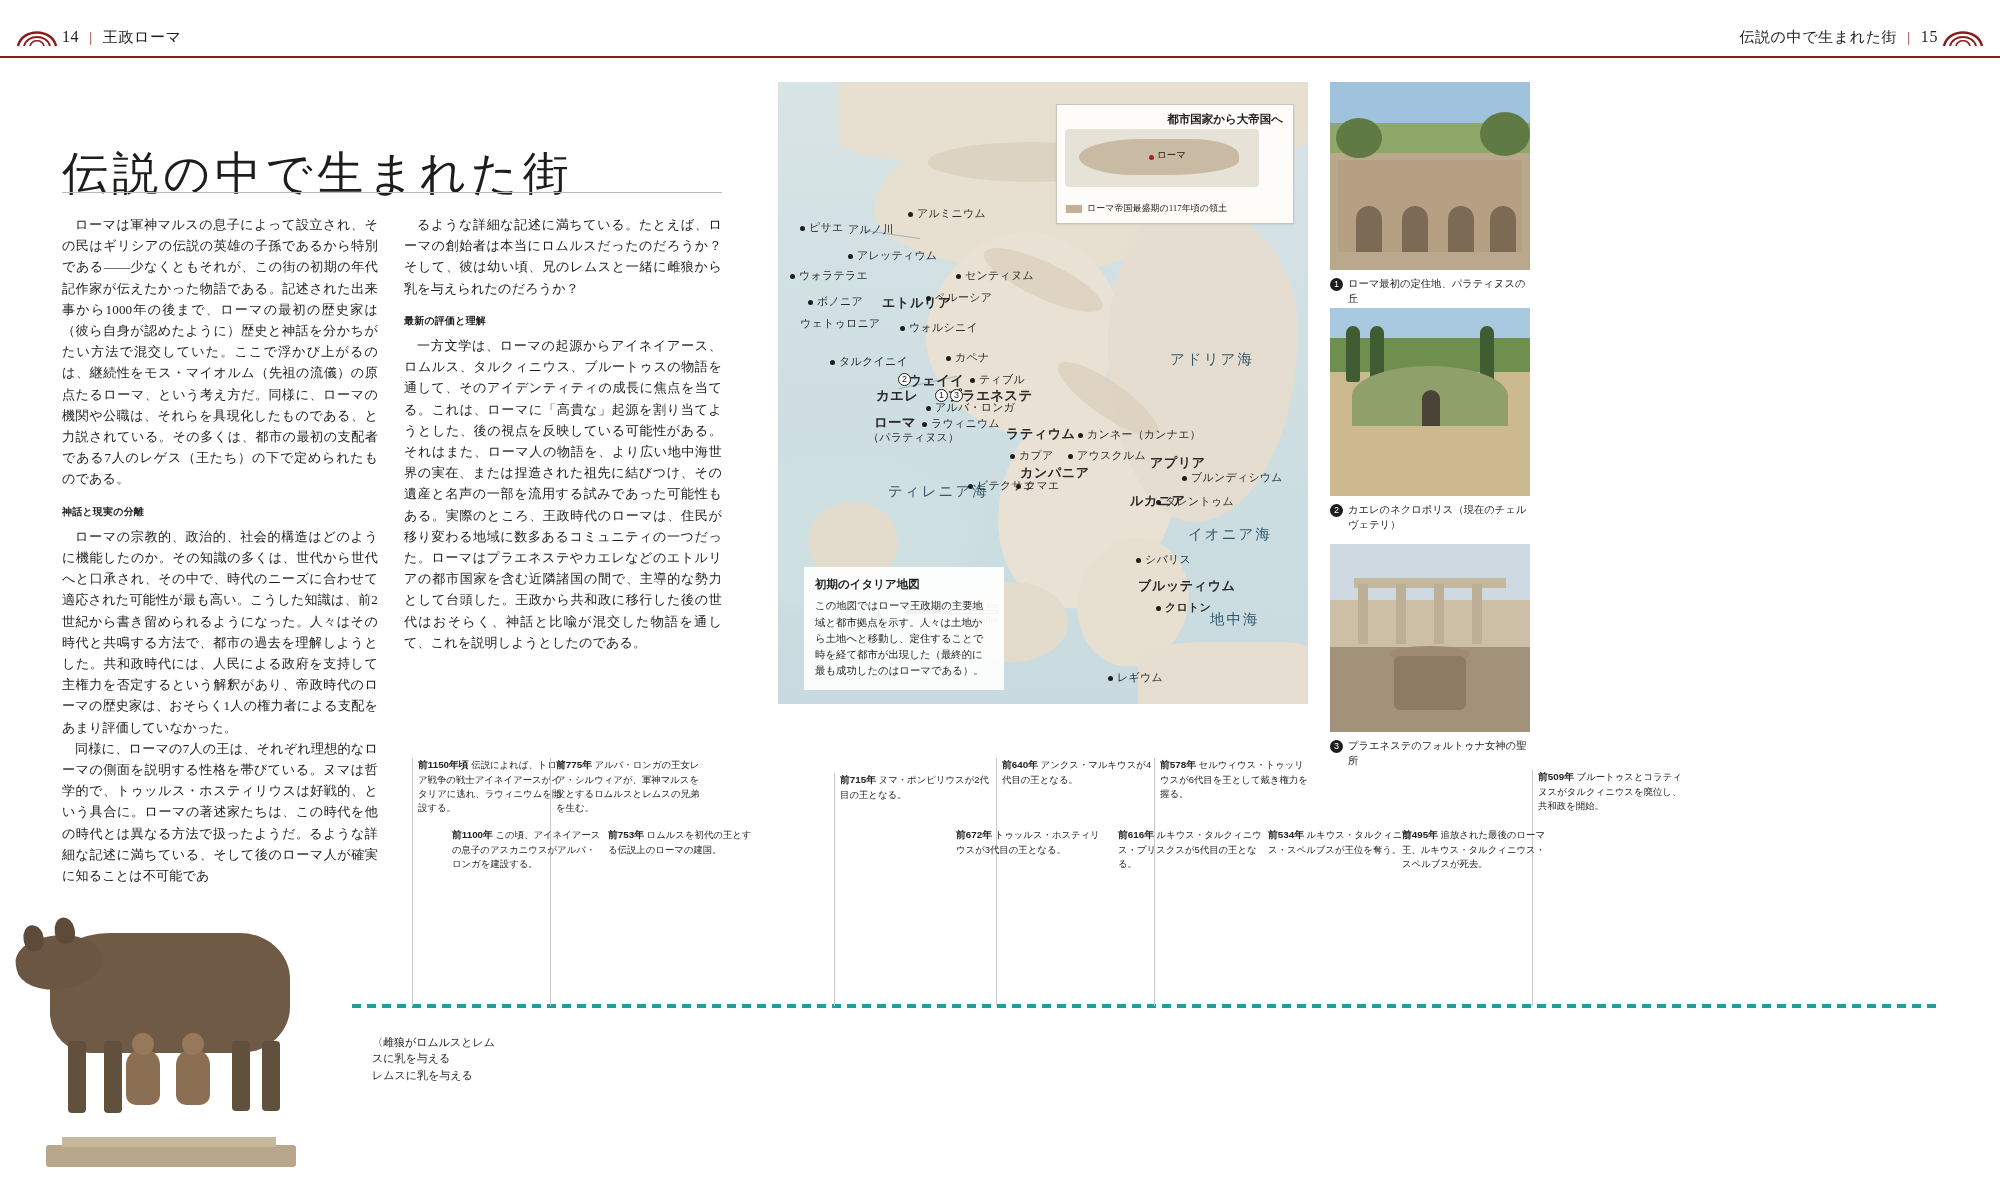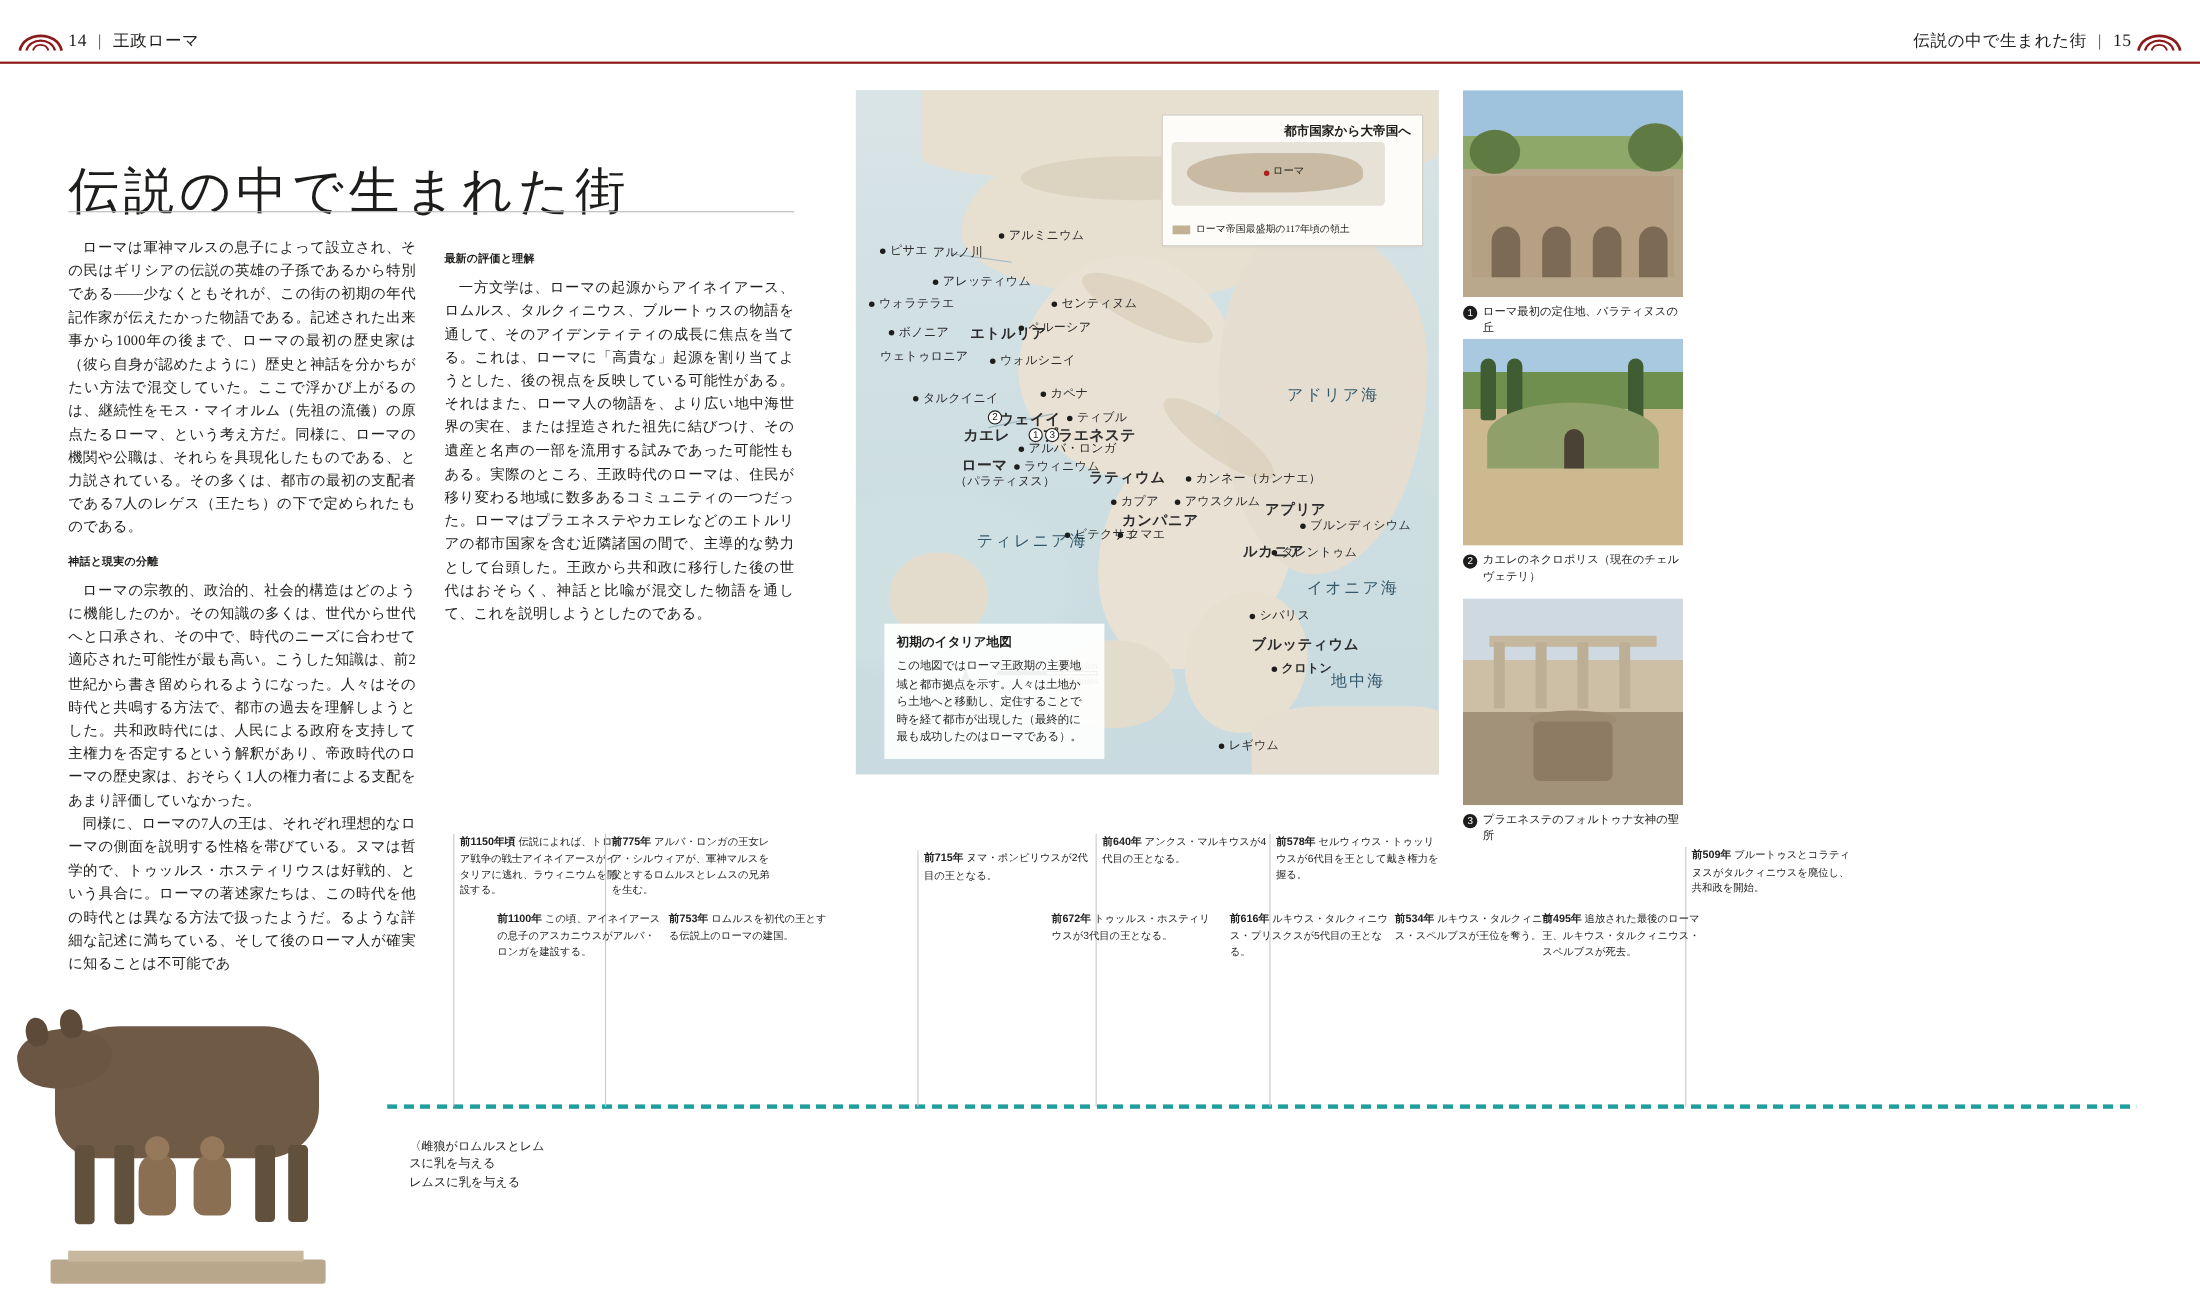--- a/index.html
+++ b/index.html
@@ -260,20 +260,21 @@
 <div class="title-rule"></div>
 
 <div class="col" id="col1">
   <p>ローマは軍神マルスの息子によって設立され、その民はギリシアの伝説の英雄の子孫であるから特別である——少なくともそれが、この街の初期の年代記作家が伝えたかった物語である。記述された出来事から1000年の後まで、ローマの最初の歴史家は（彼ら自身が認めたように）歴史と神話を分かちがたい方法で混交していた。ここで浮かび上がるのは、継続性をモス・マイオルム（先祖の流儀）の原点たるローマ、という考え方だ。同様に、ローマの機関や公職は、それらを具現化したものである、と力説されている。その多くは、都市の最初の支配者である7人のレゲス（王たち）の下で定められたものである。</p>
   <h3>神話と現実の分離</h3>
   <p>ローマの宗教的、政治的、社会的構造はどのように機能したのか。その知識の多くは、世代から世代へと口承され、その中で、時代のニーズに合わせて適応された可能性が最も高い。こうした知識は、前2世紀から書き留められるようになった。人々はその時代と共鳴する方法で、都市の過去を理解しようとした。共和政時代には、人民による政府を支持して主権力を否定するという解釈があり、帝政時代のローマの歴史家は、おそらく1人の権力者による支配をあまり評価していなかった。</p>
   <p>同様に、ローマの7人の王は、それぞれ理想的なローマの側面を説明する性格を帯びている。ヌマは哲学的で、トゥッルス・ホスティリウスは好戦的、という具合に。ローマの著述家たちは、この時代を他の時代とは異なる方法で扱ったようだ。るような詳細な記述に満ちている、そして後のローマ人が確実に知ることは不可能であ</p>
 </div>
 
 <div class="col" id="col2">
+  <p>るような詳細な記述に満ちている。たとえば、ローマの創始者は本当にロムルスだったのだろうか？　そして、彼は幼い頃、兄のレムスと一緒に雌狼から乳を与えられたのだろうか？</p>
   <h3>最新の評価と理解</h3>
   <p>一方文学は、ローマの起源からアイネイアース、ロムルス、タルクィニウス、ブルートゥスの物語を通して、そのアイデンティティの成長に焦点を当てる。これは、ローマに「高貴な」起源を割り当てようとした、後の視点を反映している可能性がある。それはまた、ローマ人の物語を、より広い地中海世界の実在、または捏造された祖先に結びつけ、その遺産と名声の一部を流用する試みであった可能性もある。実際のところ、王政時代のローマは、住民が移り変わる地域に数多あるコミュニティの一つだった。ローマはプラエネステやカエレなどのエトルリアの都市国家を含む近隣諸国の間で、主導的な勢力として台頭した。王政から共和政に移行した後の世代はおそらく、神話と比喩が混交した物語を通して、これを説明しようとしたのである。</p>
 </div>
 
 <div class="map-panel">
   <div class="map-sea"></div>
 
   <div class="landmass land-g"></div>
   <div class="landmass land-a"></div>
   <div class="landmass land-b"></div>
@@ -290,21 +291,21 @@
 
   <div class="river" style="top:152px;left:86px;width:56px;transform:rotate(8deg);"></div>
   <div class="river" style="top:300px;left:120px;width:60px;transform:rotate(-12deg);"></div>
 
   <div id="map-dynamic">
       <div class="map-label sea" style="left: 392px; top: 268px;">アドリア海</div>
       <div class="map-label sea" style="left: 110px; top: 400px;">ティレニア海</div>
       <div class="map-label sea" style="left: 410px; top: 443px;">イオニア海</div>
       <div class="map-label sea" style="left: 432px; top: 528px;">地中海</div>
       <div class="map-label region" style="left: 104px; top: 212px;">エトルリア</div>
-      <div class="map-label region" style="left: 212px; top: 343px;">ラティウム</div>
+      <div class="map-label region" style="left: 228px; top: 343px;">ラティウム</div>
       <div class="map-label region" style="left: 242px; top: 382px;">カンパニア</div>
       <div class="map-label region" style="left: 372px; top: 372px;">アプリア</div>
       <div class="map-label region" style="left: 352px; top: 410px;">ルカニア</div>
       <div class="map-label region" style="left: 360px; top: 495px;">ブルッティウム</div>
       <div class="map-label" style="left: 139px; top: 124px;">アルミニウム</div>
       <div class="dot" style="left: 130px; top: 130px;"></div>
       <div class="map-label" style="left: 31px; top: 138px;">ピサエ</div>
       <div class="dot" style="left: 22px; top: 144px;"></div>
       <div class="map-label" style="left: 70px; top: 140px;">アルノ川</div>
       <div class="map-label" style="left: 79px; top: 166px;">アレッティウム</div>

